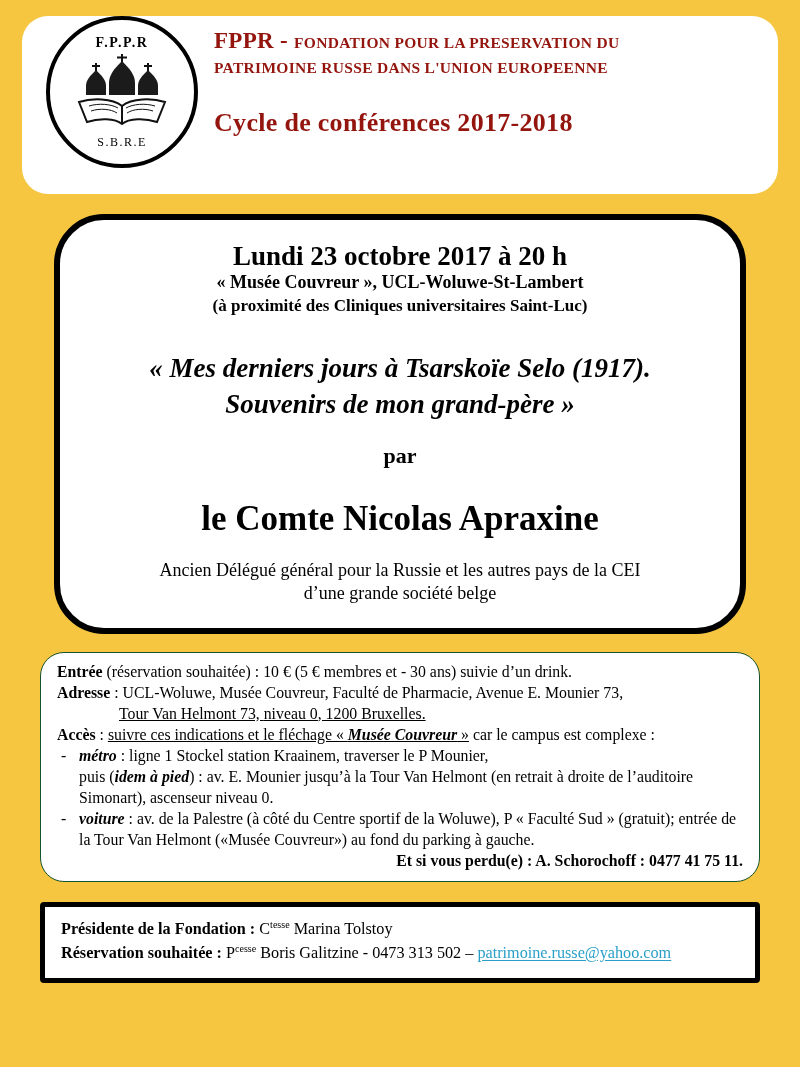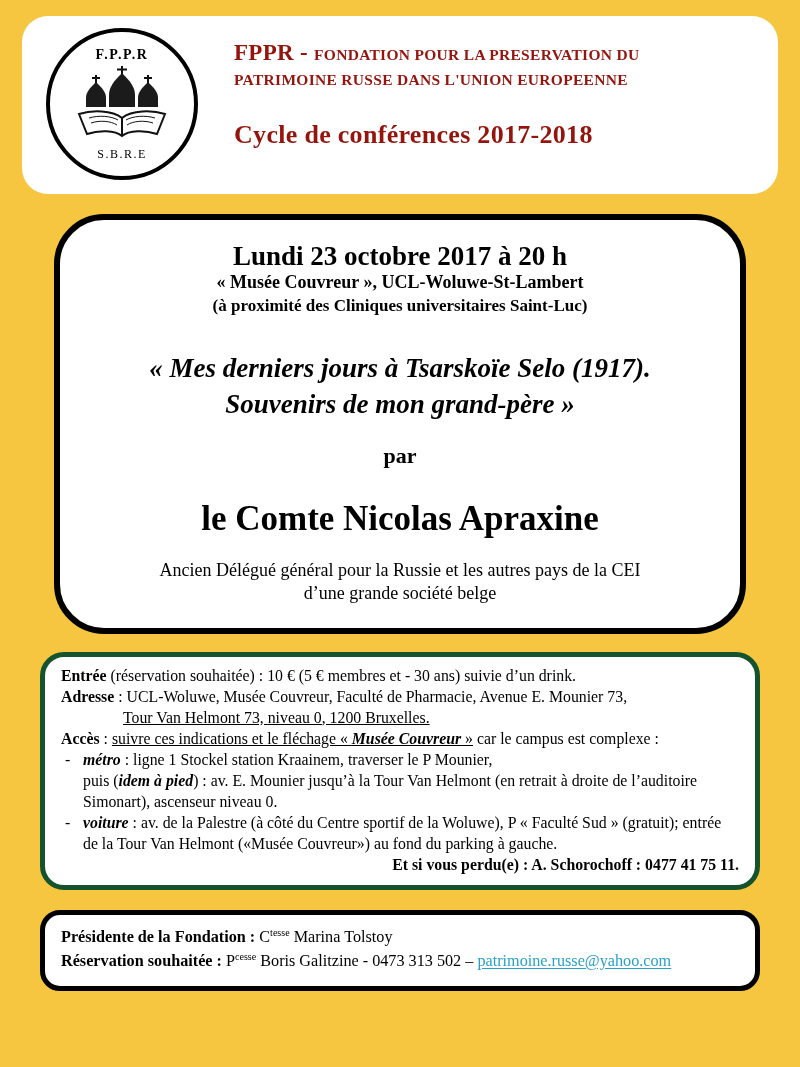--- a/index.html
+++ b/index.html
@@ -10,25 +10,25 @@
     font-family:"Liberation Serif", serif;
     color:#000;
     overflow:hidden;
   }
 
   
   .header-wrap {
     background:#ffffff;
     border-radius:26px;
     margin:16px 22px 0;
-    padding:12px 24px 10px;
+    padding:0 24px 10px;
     height:178px;
     display:flex;
     align-items:flex-start;
-    gap:36px;
+    gap:16px;
   }
   .logo {
     width:152px; height:152px;
     border:4px solid #000;
     border-radius:50%;
     background:#fff;
     display:flex; flex-direction:column;
     align-items:center; justify-content:center;
     flex-shrink:0;
   }
@@ -53,41 +53,41 @@
   .venue-note { font-size:17px; font-weight:bold; margin-top:2px; }
   .talk-title { font-size:27px; font-weight:bold; font-style:italic; margin-top:34px; line-height:1.35;text-align:center; }
   .par-label  { font-size:22px; font-weight:bold; margin-top:20px; }
   .speaker    { font-size:35px; font-weight:bold; margin-top:30px; }
   .speaker-desc { font-size:18px; margin-top:20px; line-height:1.3; }
 
   
   .info-box {
     margin:18px 40px 0;
     background:#fff;
-    border:5px solid #14532d;
+    border:1px solid #14532d;
     border-radius:24px;
     padding:8px 16px 10px;
     font-size:15.8px;
     line-height:1.33;
   }
   .lbl { font-weight:bold; }
   .u { text-decoration:underline; }
   .bi { font-weight:bold; font-style:italic; }
   .it { font-style:italic; font-weight:bold; }
   .indent2 { display:block; padding-left:62px;text-decoration:underline; }
   .bullet { position:relative; padding-left:22px; }
   .bullet .dash { position:absolute; left:4px; }
   .lost-line { font-weight:bold; padding-left:100px;text-align:right; }
 
   
   .footer-box {
     margin:20px 40px 0;
     background:#fff;
     border:5px solid #000;
-    border-radius:20px;
+    border-radius:4px;
     padding:10px 16px 12px;
     font-size:16.2px;
     line-height:1.5;
   }
   sup { font-size:0.62em; }
   .email-link { color:#2AA0C8; text-decoration:underline; cursor:pointer; }
 </style>
 </head>
 <body>
 

